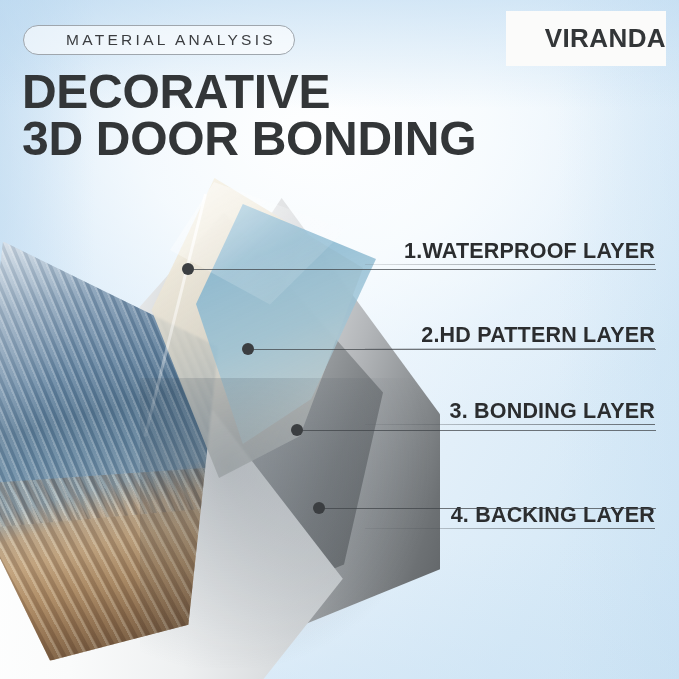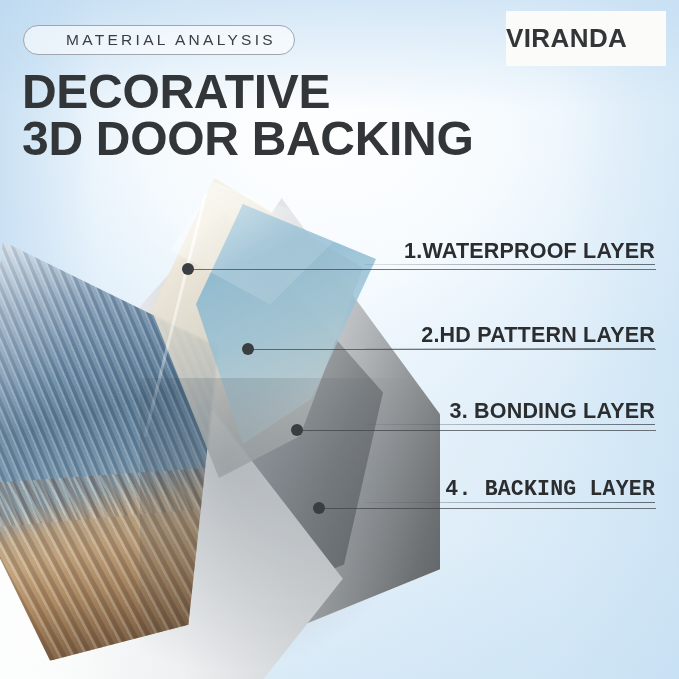--- a/index.html
+++ b/index.html
@@ -83,21 +83,21 @@
 
   .brandbox {
     position: absolute;
     left: 506px;
     top: 11px;
     width: 160px;
     height: 55px;
     background: #fbfbfa;
     display: flex;
     align-items: center;
-    justify-content: flex-start;
+    justify-content: flex-end;
     box-sizing: border-box;
   }
   .brandbox span {
     font-size: 26px;
     font-weight: 700;
     color: #333638;
     letter-spacing: 0.4px;
   }
 
   
@@ -317,21 +317,21 @@
     <div class="film-fold"></div>
     <div class="drop-shade"></div>
   </div>
 
   <div class="badge">
     <span>MATERIAL ANALYSIS</span>
   </div>
 
   <div class="headline">
     <div>DECORATIVE</div>
-    <div>3D DOOR BACKING</div>
+    <div>3D DOOR BONDING</div>
   </div>
 
   <div class="brandbox">
     <span>VIRANDA</span>
   </div>
 
   <div class="callout" style="top:240px;width:300px;">
     <div class="txt">1.WATERPROOF LAYER</div>
     <div class="rule" style="width:290px;"></div>
   </div>
@@ -345,20 +345,20 @@
   <div class="leader" style="left:250px;top:349px;width:406px;"></div>
   <div class="dot" style="left:242px;top:343px;"></div>
 
   <div class="callout" style="top:400px;width:300px;">
     <div class="txt">3. BONDING LAYER</div>
     <div class="rule" style="width:290px;"></div>
   </div>
   <div class="leader" style="left:299px;top:430px;width:357px;"></div>
   <div class="dot" style="left:291px;top:424px;"></div>
 
-  <div class="callout" style="top:478px;width:300px;font-family:Liberation Mono, monospace;">
+  <div class="callout" style="top:504px;width:300px;">
     <div class="txt">4. BACKING LAYER</div>
     <div class="rule" style="width:290px;"></div>
   </div>
   <div class="leader" style="left:321px;top:508px;width:335px;"></div>
   <div class="dot" style="left:313px;top:502px;"></div>
 
 </div>
 
 </body></html>

